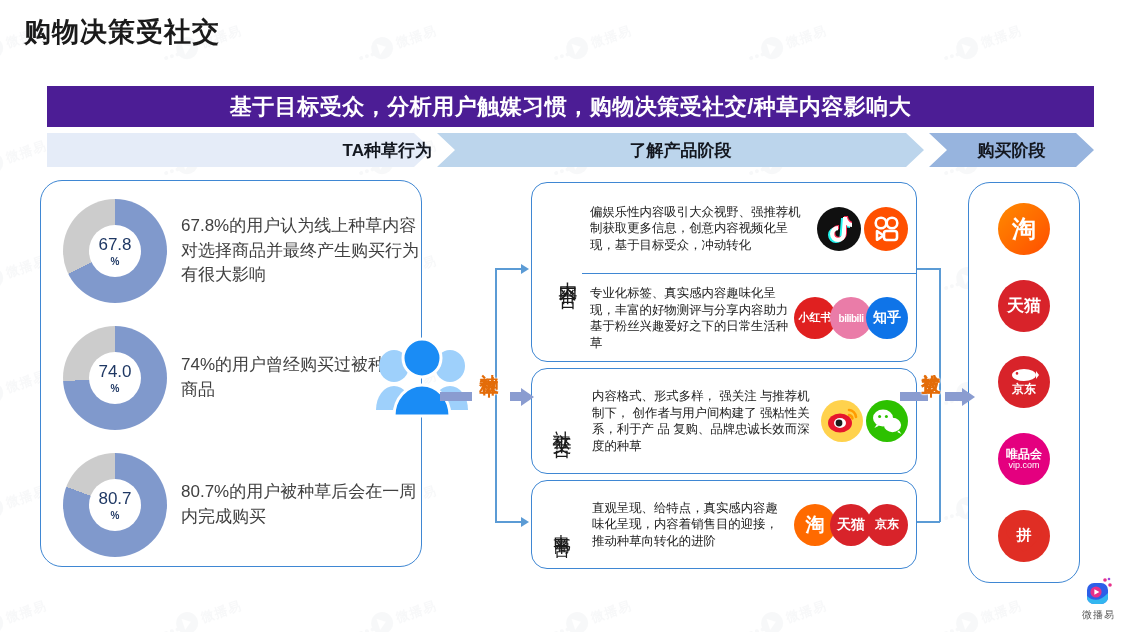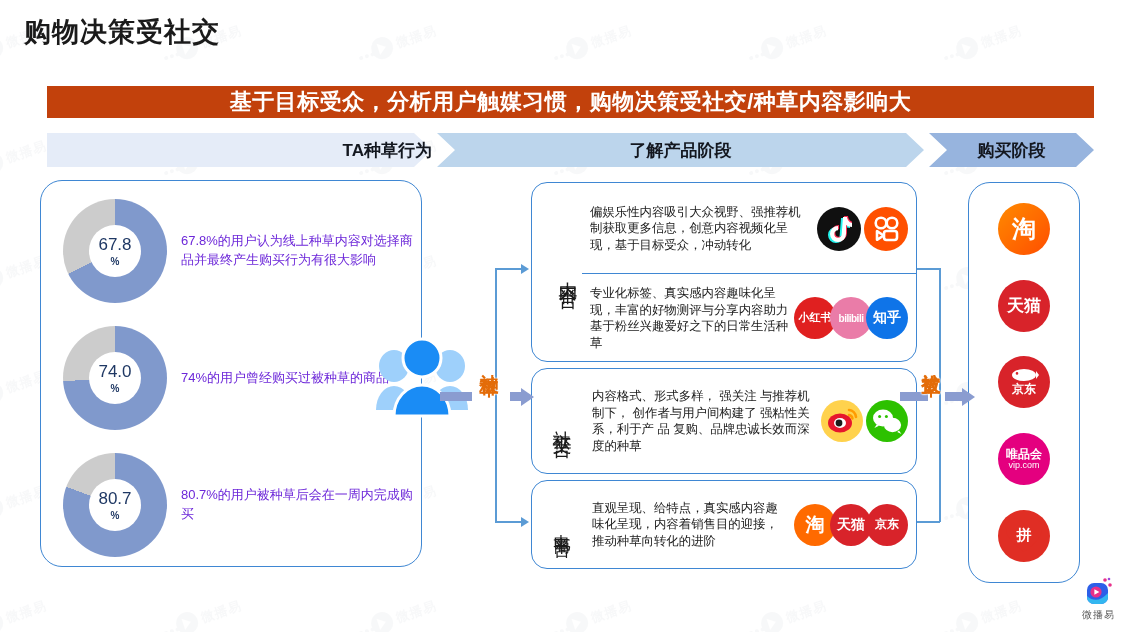--- a/index.html
+++ b/index.html
@@ -24,22 +24,22 @@
   .wm .wm-txt{font-size:13px;color:#9aa3b0;font-weight:bold;letter-spacing:1px;}
   .wm .wm-dots{position:absolute;left:-14px;top:2px;}
   .wm .wm-dots i{display:inline-block;width:4px;height:4px;border-radius:50%;
       background:#9aa3b0;margin-right:2px;}
 
   
   .page-title{position:absolute;left:24px;top:14px;font-size:27px;
       font-weight:bold;color:#1a1a1a;letter-spacing:1px;z-index:5;}
 
   
-  .headline{position:absolute;left:47px;top:86px;width:1047px;height:32px;
-      background:#c2410c;display:flex;align-items:center;justify-content:center;
+  .headline{position:absolute;left:47px;top:86px;width:1047px;height:41px;
+      background:#4c1d95;display:flex;align-items:center;justify-content:center;
       z-index:5;}
   .headline span{color:#ffffff;font-size:22px;font-weight:bold;letter-spacing:.5px;}
 
   
   .stages{position:absolute;left:47px;top:133px;height:34px;width:1047px;z-index:5;}
   .chev{position:absolute;top:0;height:34px;display:flex;align-items:center;
         justify-content:center;}
   .chev span{font-size:17px;font-weight:bold;color:#13171f;position:relative;z-index:2;}
   .chev .shape{position:absolute;inset:0;}
   .chev1 .shape{background:#e5ecf8;
@@ -57,21 +57,21 @@
      border:1.6px solid #3f87d3;border-radius:22px;background:#fff;z-index:4;}
   .stat-row{position:absolute;left:22px;display:flex;align-items:center;gap:14px;}
   .stat-row.r1{top:18px;} .stat-row.r2{top:145px;} .stat-row.r3{top:272px;}
 
   .donut{width:104px;height:104px;border-radius:50%;position:relative;flex:none;}
   .donut .hole{position:absolute;left:26px;top:26px;width:52px;height:52px;
       border-radius:50%;background:#fff;display:flex;flex-direction:column;
       align-items:center;justify-content:center;}
   .donut .val{font-size:17px;font-weight:normal;color:#1f3864;line-height:1;}
   .donut .pct{font-size:10px;font-weight:bold;color:#1f3864;margin-top:3px;}
-  .stat-txt{font-size:13px;color:#6d28d9;line-height:1.45;}
+  .stat-txt{font-size:17px;color:#404040;line-height:1.45;}
 
   
   .person{position:absolute;left:372px;top:332px;width:100px;height:92px;z-index:6;}
 
   
   .mid-wrap{position:absolute;left:531px;top:182px;width:384px;height:385px;z-index:4;}
   .mid-box{position:absolute;left:0;border:1.6px solid #3f87d3;border-radius:16px;
       background:#fff;display:flex;}
   .mid-box.b1{top:0;width:384px;height:178px;flex-direction:column;}
   .mid-box.b2{top:186px;width:384px;height:104px;}

